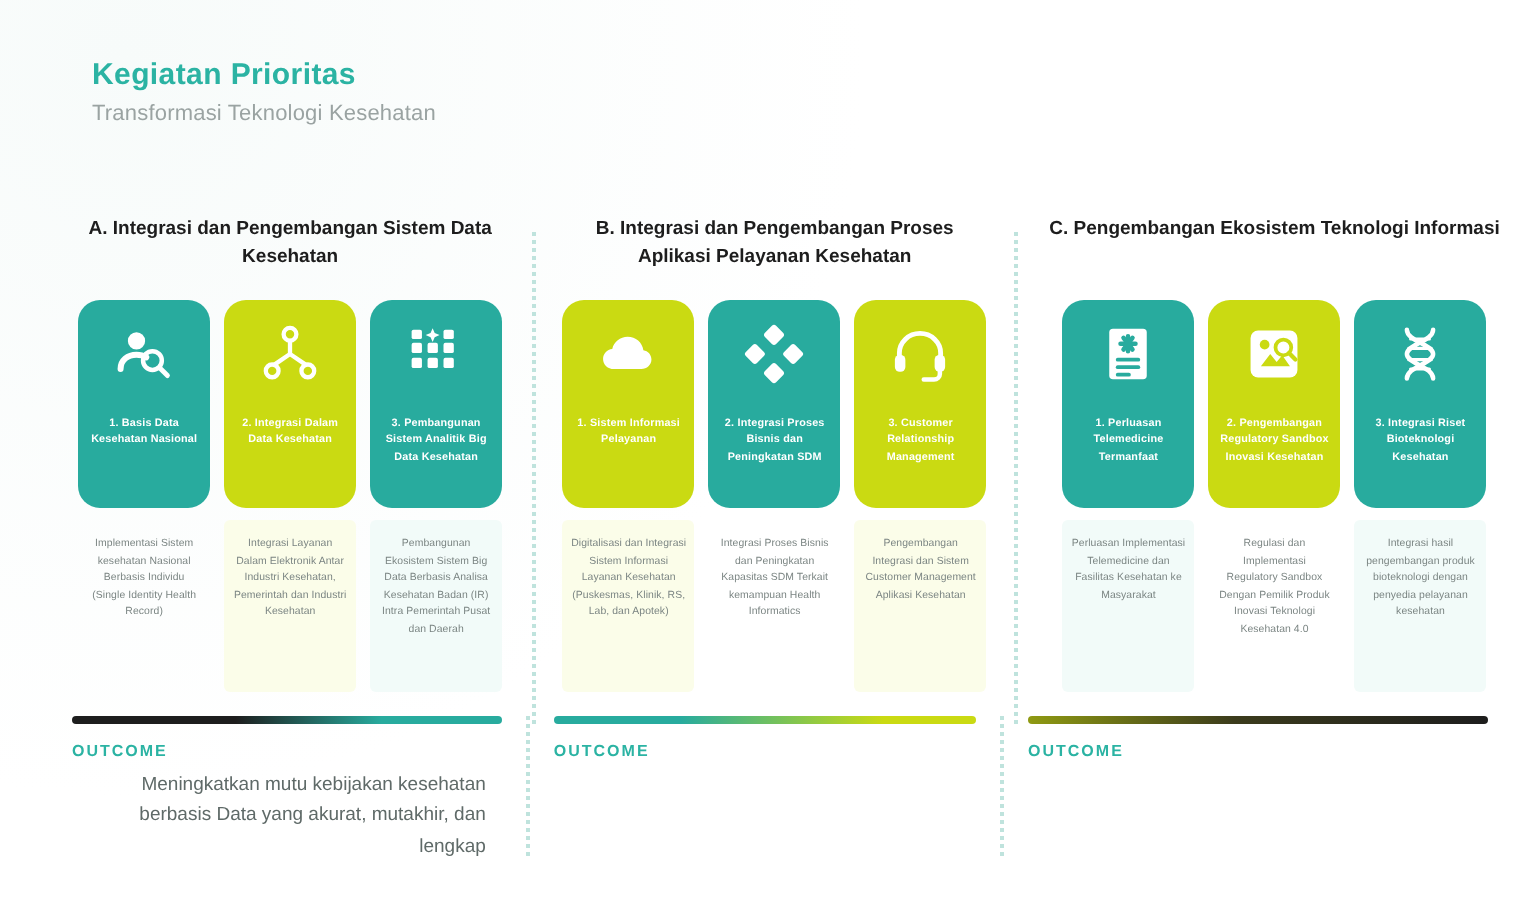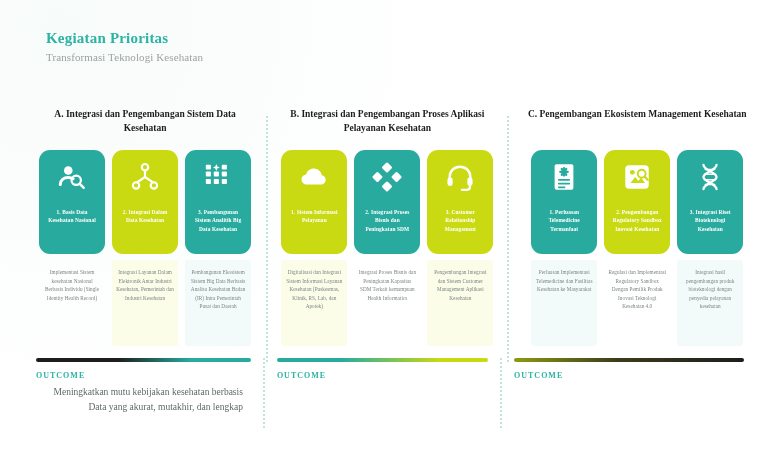--- a/index.html
+++ b/index.html
@@ -8,21 +8,20 @@
     background:#ffffff;
     font-family:"Liberation Sans", sans-serif;
     overflow:hidden;
     position:relative;
   }
   .page{
     position:absolute;inset:0;
     background:
       radial-gradient(circle at 8% 6%, #f7fbfa 0%, #ffffff 45%),
       linear-gradient(180deg,#ffffff 0%,#fdfefd 100%);
-    font-family: Liberation Serif, serif;
   }
 
   
   .header{position:absolute;left:46px;top:30px;}
   .title{
     font-size:15px;font-weight:bold;color:#2bb3a3;letter-spacing:.2px;
     margin:0 0 4px 0;line-height:1.1;
   }
   .subtitle{
     font-size:11px;color:#9aa3a2;margin:0;line-height:1.1;letter-spacing:.1px;
@@ -208,21 +207,21 @@
       <div class="descs">
         <div class="desc tint-lime">Digitalisasi dan Integrasi Sistem Informasi Layanan Kesehatan (Puskesmas, Klinik, RS, Lab, dan Apotek)</div>
         <div class="desc tint-none">Integrasi Proses Bisnis dan Peningkatan Kapasitas SDM Terkait kemampuan Health Informatics</div>
         <div class="desc tint-lime">Pengembangan Integrasi dan Sistem Customer Management Aplikasi Kesehatan</div>
       </div>
     </div>
 
     <div class="divider"></div>
 
     <div class="col col-c">
-      <div class="col-header">C. Pengembangan Ekosistem Management Kesehatan</div>
+      <div class="col-header">C. Pengembangan Ekosistem Teknologi Informasi</div>
       <div class="cards">
 
         <div class="card teal">
           <span class="ico">
             <svg viewBox="0 0 32 32" fill="none">
               <rect x="6" y="2.5" width="20" height="27" rx="2" fill="#fff"></rect>
               <path d="M16 6.5v8M12 10.5h8" stroke="#28ab9e" stroke-width="2.4" stroke-linecap="round"></path>
               <path d="M13.6 7.4l4.8 6.2M18.4 7.4l-4.8 6.2" stroke="#28ab9e" stroke-width="2.4" stroke-linecap="round"></path>
               <rect x="9.5" y="18" width="13" height="2" rx="1" fill="#28ab9e"></rect>
               <rect x="9.5" y="22" width="13" height="2" rx="1" fill="#28ab9e"></rect>

